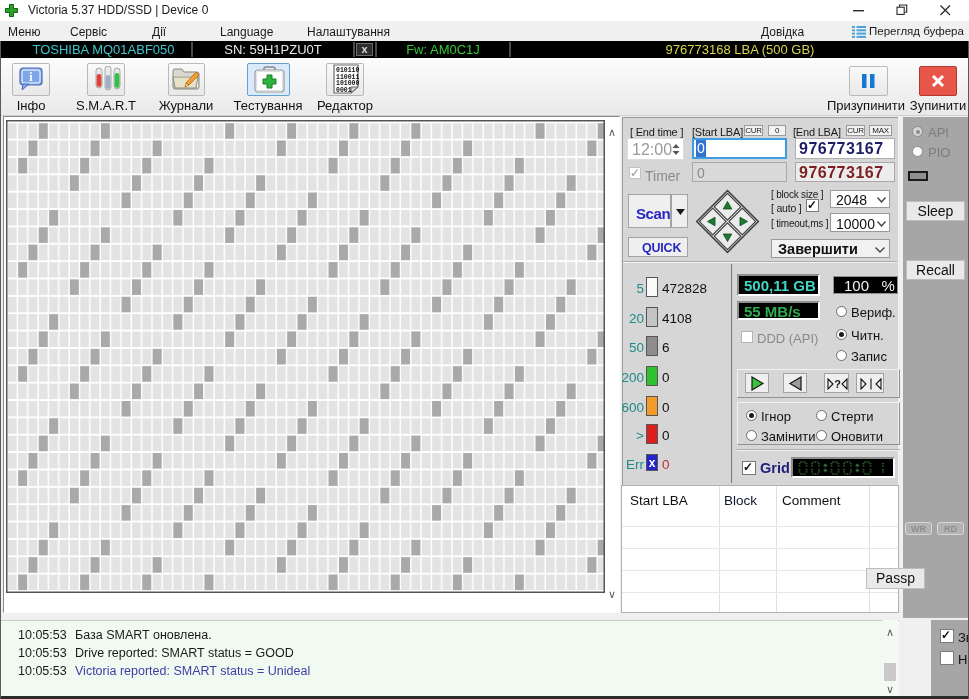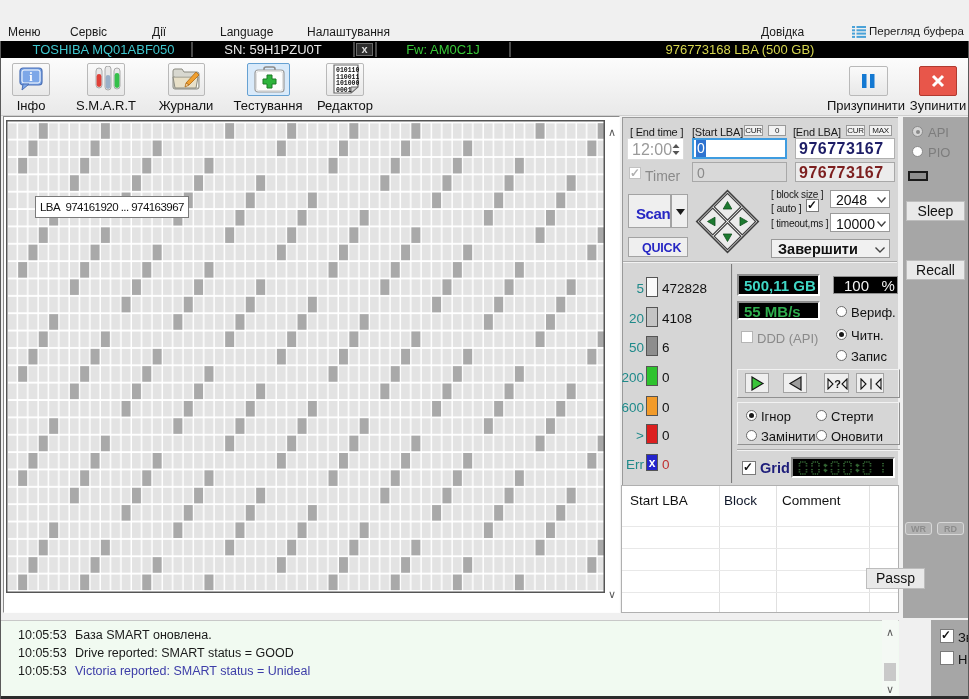--- a/index.html
+++ b/index.html
@@ -49,20 +49,36 @@
 .lrow { position:absolute; left:0; width:100%; }
 .ltime { position:absolute; left:18px; }
 .lmsg { position:absolute; left:75px; }
 #logscroll { position:absolute; left:882px; top:620px; width:16px; height:76px; background:#f4f9f4; }
 #corner { position:absolute; left:931px; top:620px; width:70px; height:76px; background:#a6a6a6; }
 #bottomstrip { position:absolute; left:0; top:696px; width:969px; height:3px; background:#2b2b2b; }
 </style></head>
 <body>
 <div id="win">
 
+<div id="titlebar">
+  <svg class="abs" style="left:5px;top:4px" width="13" height="13">
+        <path d="M4.5 0.5 h4 v4 h4 v4 h-4 v4 h-4 v-4 h-4 v-4 h4 z" fill="#2aa22a" stroke="#156015" stroke-width="1"></path>
+      </svg>
+  <div id="title-txt">Victoria 5.37 HDD/SSD | Device 0</div>
+  <svg class="abs" style="left:853px;top:10px" width="11" height="2">
+        <rect width="11" height="1.4" fill="#2a2a2a"></rect>
+      </svg>
+  <svg class="abs" style="left:896px;top:4px" width="13" height="12">
+        <path d="M3.5 3.2 v-2.2 h7.2 v7.2 h-2.2" fill="none" stroke="#2a2a2a" stroke-width="1.1"></path>
+        <rect x="1" y="3.2" width="7.2" height="7.2" fill="#fff" stroke="#2a2a2a" stroke-width="1.1"></rect>
+      </svg>
+  <svg class="abs" style="left:940px;top:5px" width="11" height="11">
+        <path d="M0.5 0.5 L10 10 M10 0.5 L0.5 10" stroke="#2a2a2a" stroke-width="1.3"></path>
+      </svg>
+</div>
 
 <div id="menubar">
   <span class="mi" style="left:8px">Меню</span>
   <span class="mi" style="left:70px">Сервіс</span>
   <span class="mi" style="left:152px">Дії</span>
   <span class="mi" style="left:220px">Language</span>
   <span class="mi" style="left:307px">Налаштування</span>
   <span class="mi" style="left:761px">Довідка</span>
   <svg class="abs" style="left:852px;top:5px" width="14" height="12">
         <g fill="#4aa2d8">
@@ -366,21 +382,20 @@
         <rect x="322.6" y="454.6" width="8.9" height="15.5" fill="#a9a9a9"></rect>
         <rect x="384.8" y="454.6" width="8.9" height="15.5" fill="#a9a9a9"></rect>
         <rect x="446.9" y="454.6" width="8.9" height="15.5" fill="#a9a9a9"></rect>
         <rect x="508.9" y="454.6" width="8.9" height="15.5" fill="#a9a9a9"></rect>
         <rect x="0.75" y="0.75" width="597.5" height="471.5" fill="none" stroke="#555" stroke-width="1.5"></rect>
       </svg>
   <div id="vscroll">
     <div class="sarr" style="top:8px">∧</div>
     <div class="sarr" style="top:470px">∨</div>
   </div>
-  <div id="tooltip">LBA&nbsp; 974161920 ... 974163967</div>
 </div>
 
 <div id="ctrl"></div>
 
 <div class="lbl" style="left:630px;top:126px">[ End time ]</div>
 <div class="lbl" style="left:692px;top:126px">[Start LBA]</div>
 <div class="minibtn" style="left:744px;top:125px;width:19px">CUR</div>
 <div class="minibtn" style="left:768px;top:125px;width:18px">0</div>
 <div class="lbl" style="left:793px;top:126px">[End LBA]</div>
 <div class="minibtn" style="left:846px;top:125px;width:19px">CUR</div>

